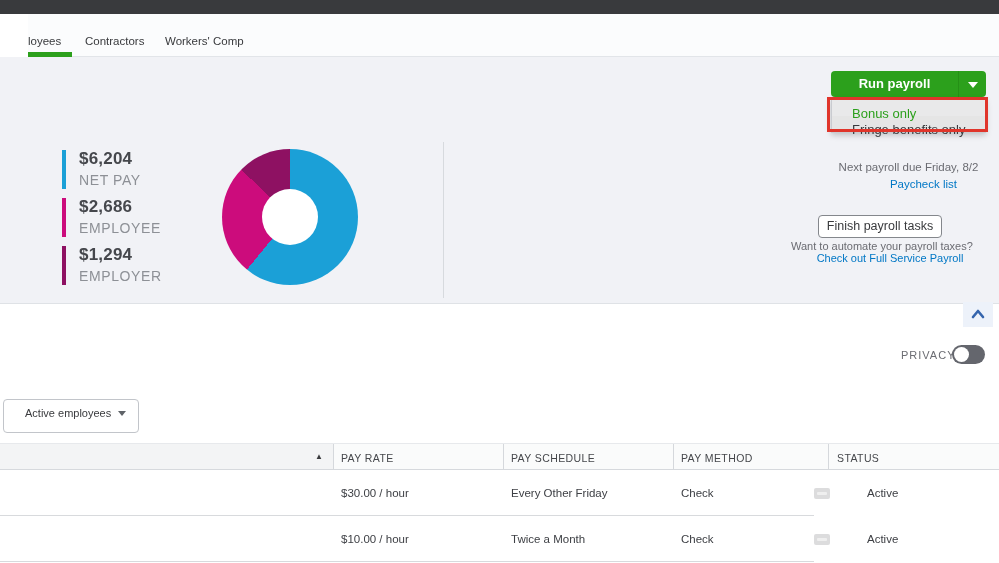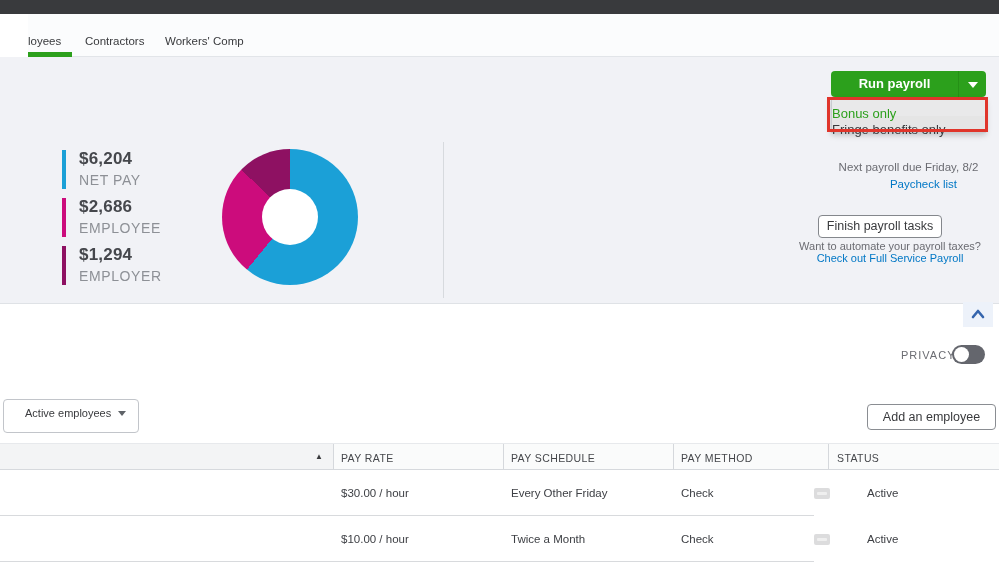--- a/index.html
+++ b/index.html
@@ -33,30 +33,30 @@
   
   .donut { position:absolute; left:222px; top:92px; width:136px; height:136px; border-radius:50%; }
   .donut::after { content:""; position:absolute; left:40px; top:40px; width:56px; height:56px; border-radius:50%; background:#fff; }
 
   
   .run-btn { position:absolute; left:831px; top:14px; width:155px; height:26px; background:#2ca01c; border-radius:4px; cursor:pointer; }
   .run-btn-label { position:absolute; left:0; right:28px; top:0; height:26px; line-height:26px; text-align:center; color:#fff; font-size:13px; font-weight:700; }
   .run-btn-caret { position:absolute; right:0; top:0; width:28px; height:26px; border-left:1px solid #259016; }
   .caret-down-white { position:absolute; left:9px; top:11px; width:0; height:0; border-left:5px solid transparent; border-right:5px solid transparent; border-top:6px solid #fff; }
   .menu { position:absolute; left:831px; top:42px; width:155px; background:#fff; border:1px solid #c9cbd0; box-shadow:0 2px 6px rgba(0,0,0,0.22); }
-  .menu-item { height:16px; line-height:28px; padding-left:0; font-size:13px; cursor:pointer; }
+  .menu-item { height:16px; line-height:28px; padding-left:20px; font-size:13px; cursor:pointer; }
   .menu-item-0 { background:#e9e9ea; color:#2ca01c; }
   .menu-item-1 { background:#e5e5e5; color:#393a3d; }
   .red-highlight { position:absolute; left:827px; top:40px; width:161px; height:35px; border:3px solid #e0352b; pointer-events:none; }
 
   .next-payroll { position:absolute; left:831px; top:104px; width:155px; text-align:center; font-size:11.5px; color:#6b6c72; }
   .paycheck-list { position:absolute; left:831px; top:121px; width:126px; text-align:right; font-size:11.5px; color:#0077c5; cursor:pointer; }
 
   .finish-btn { position:absolute; left:818px; top:158px; width:124px; height:23px; background:#fff; border:1px solid #84878c; border-radius:4px; font-size:12.5px; color:#393a3d; text-align:center; line-height:21px; cursor:pointer; }
-  .automate-text { position:absolute; left:791px; top:183px; width:198px; text-align:center; font-size:11px; color:#6b6c72; }
+  .automate-text { position:absolute; left:791px; top:183px; width:198px; font-size:11px; color:#6b6c72; }
   .full-service-link { position:absolute; left:791px; top:195px; width:198px; text-align:center; font-size:11px; color:#0077c5; cursor:pointer; }
 
   
   .collapse-btn { position:absolute; left:963px; top:302px; width:30px; height:25px; background:#edf2fa; cursor:pointer; }
   .collapse-btn svg { position:absolute; left:8px; top:7px; }
 
   
   .privacy-label { position:absolute; left:901px; top:349px; font-size:11px; color:#6b6c72; letter-spacing:1px; }
   .toggle { position:absolute; left:952px; top:345px; width:33px; height:19px; border-radius:10px; background:#64666d; cursor:pointer; }
   .toggle-knob { position:absolute; left:2px; top:2px; width:15px; height:15px; border-radius:50%; background:#fff; }
@@ -155,21 +155,20 @@
 
   <span class="privacy-label">PRIVACY</span>
   <div class="toggle">
     <div class="toggle-knob"></div>
   </div>
 
   <div class="filter-select">
     <span class="filter-select-label">Active employees</span>
     <span class="caret-down-dark"></span>
   </div>
-  <div class="add-btn">Add an employee</div>
 
   <div class="thead">
     <div class="thead-name-cell">
       <span class="sort-asc">▲</span>
     </div>
     <span class="th th-payrate">PAY RATE</span>
     <span class="th th-schedule">PAY SCHEDULE</span>
     <span class="th th-method">PAY METHOD</span>
     <span class="th th-status">STATUS</span>
     <div class="col-div cd1"></div>

